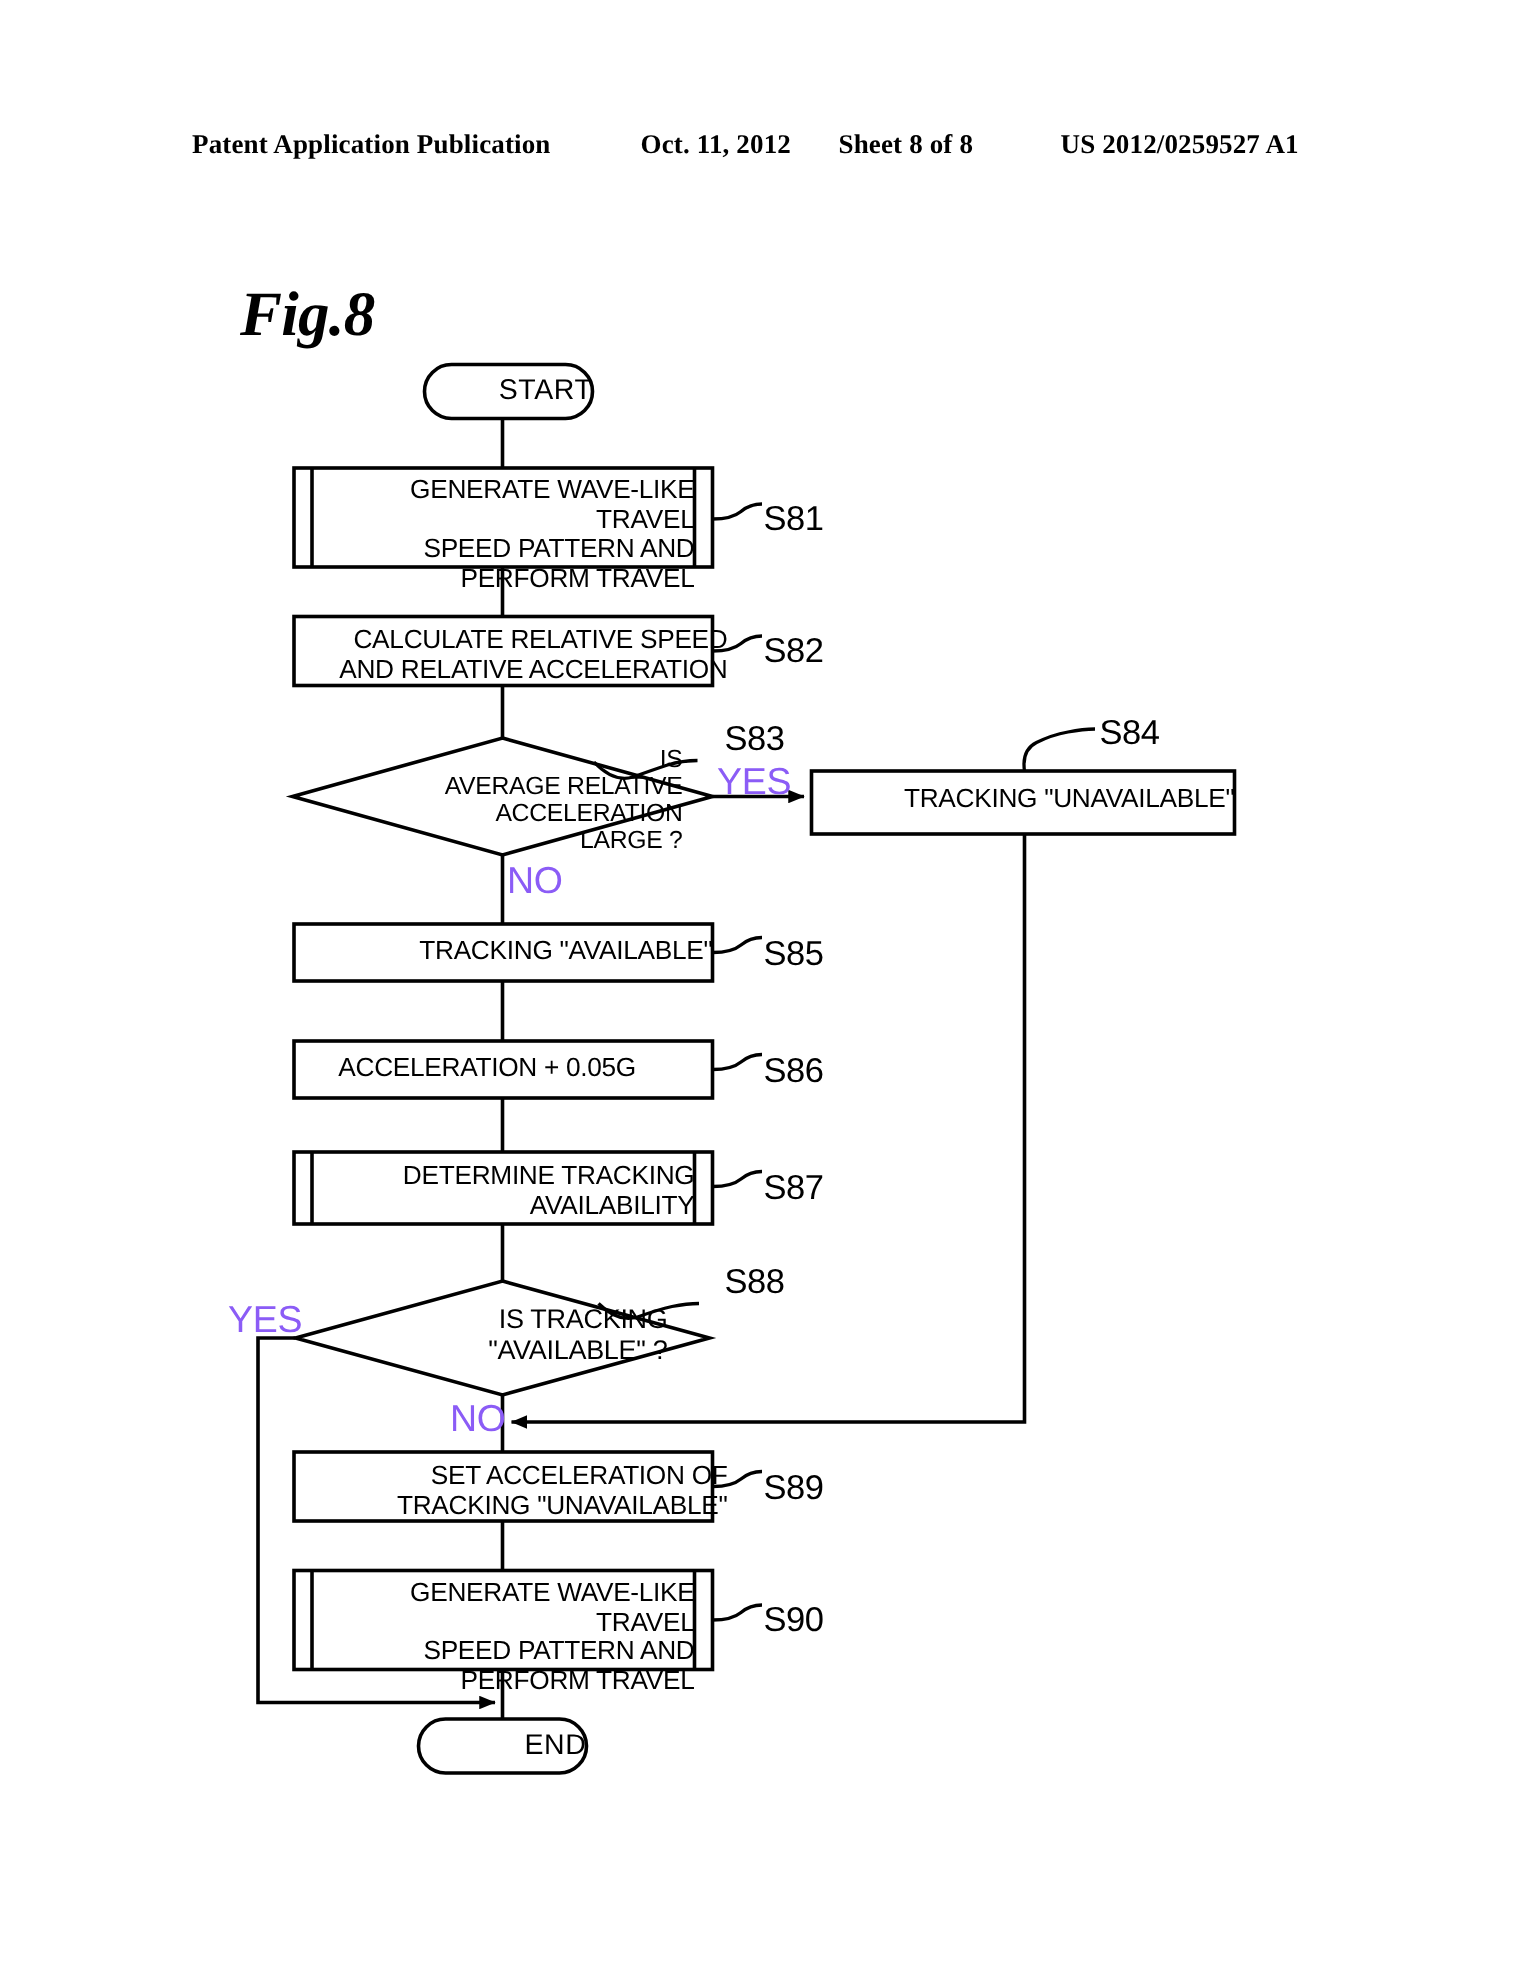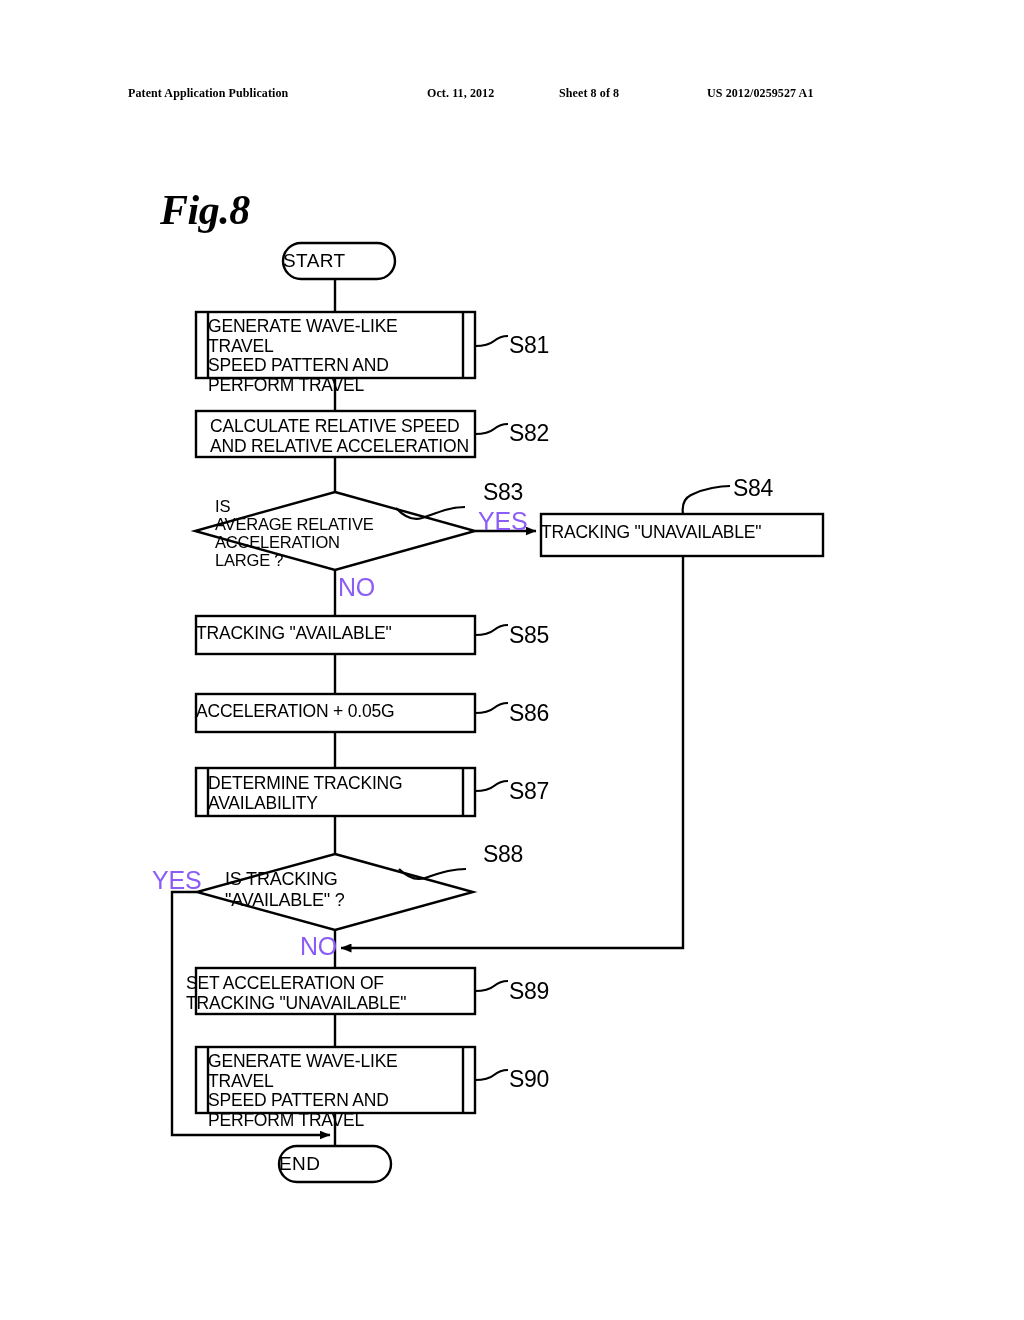--- a/index.html
+++ b/index.html
@@ -18,21 +18,21 @@
 
   
   .page-header {
     position: absolute;
     top: 86px;
     left: 0;
     width: 1024px;
     height: 24px;
     font-family: "Liberation Serif", serif;
     font-weight: bold;
-    font-size: 12px;
+    font-size: 18px;
     letter-spacing: 0.1px;
     white-space: nowrap;
   }
   .hdr-pub  { position: absolute; left: 128px;  top: 0; }
   .hdr-date { position: absolute; left: 427px;  top: 0; }
   .hdr-sheet{ position: absolute; left: 559px;  top: 0; }
   .hdr-num  { position: absolute; left: 707px;  top: 0; text-align: right; }
 
   
   .fig-label {
@@ -52,21 +52,21 @@
     position: absolute;
     left: 0;
     top: 0;
     width: 1024px;
     height: 1320px;
   }
 
   
   .node-text {
     position: absolute;
-    text-align: left;
+    text-align: right;
     font-family: "Liberation Sans", sans-serif;
     font-size: 17.5px;
     line-height: 19.5px;
     letter-spacing: -0.2px;
     white-space: pre-line;
     color: #000;
   }
   .terminal-text {
     font-size: 19px;
     letter-spacing: 0.4px;

